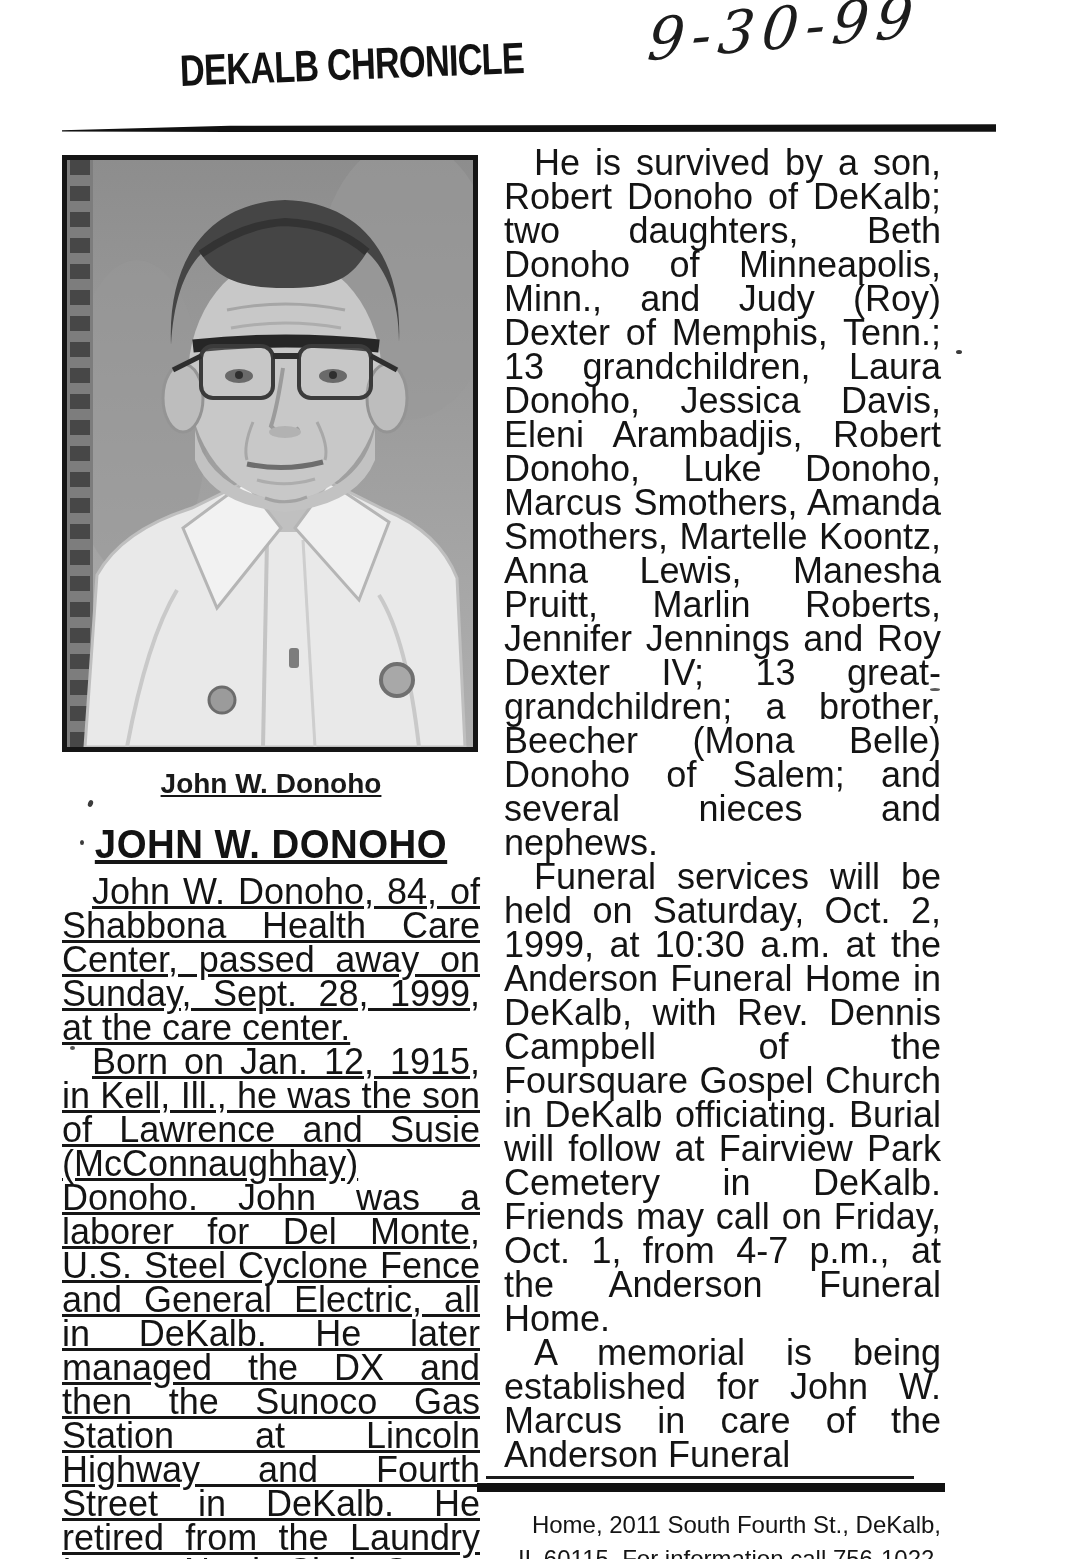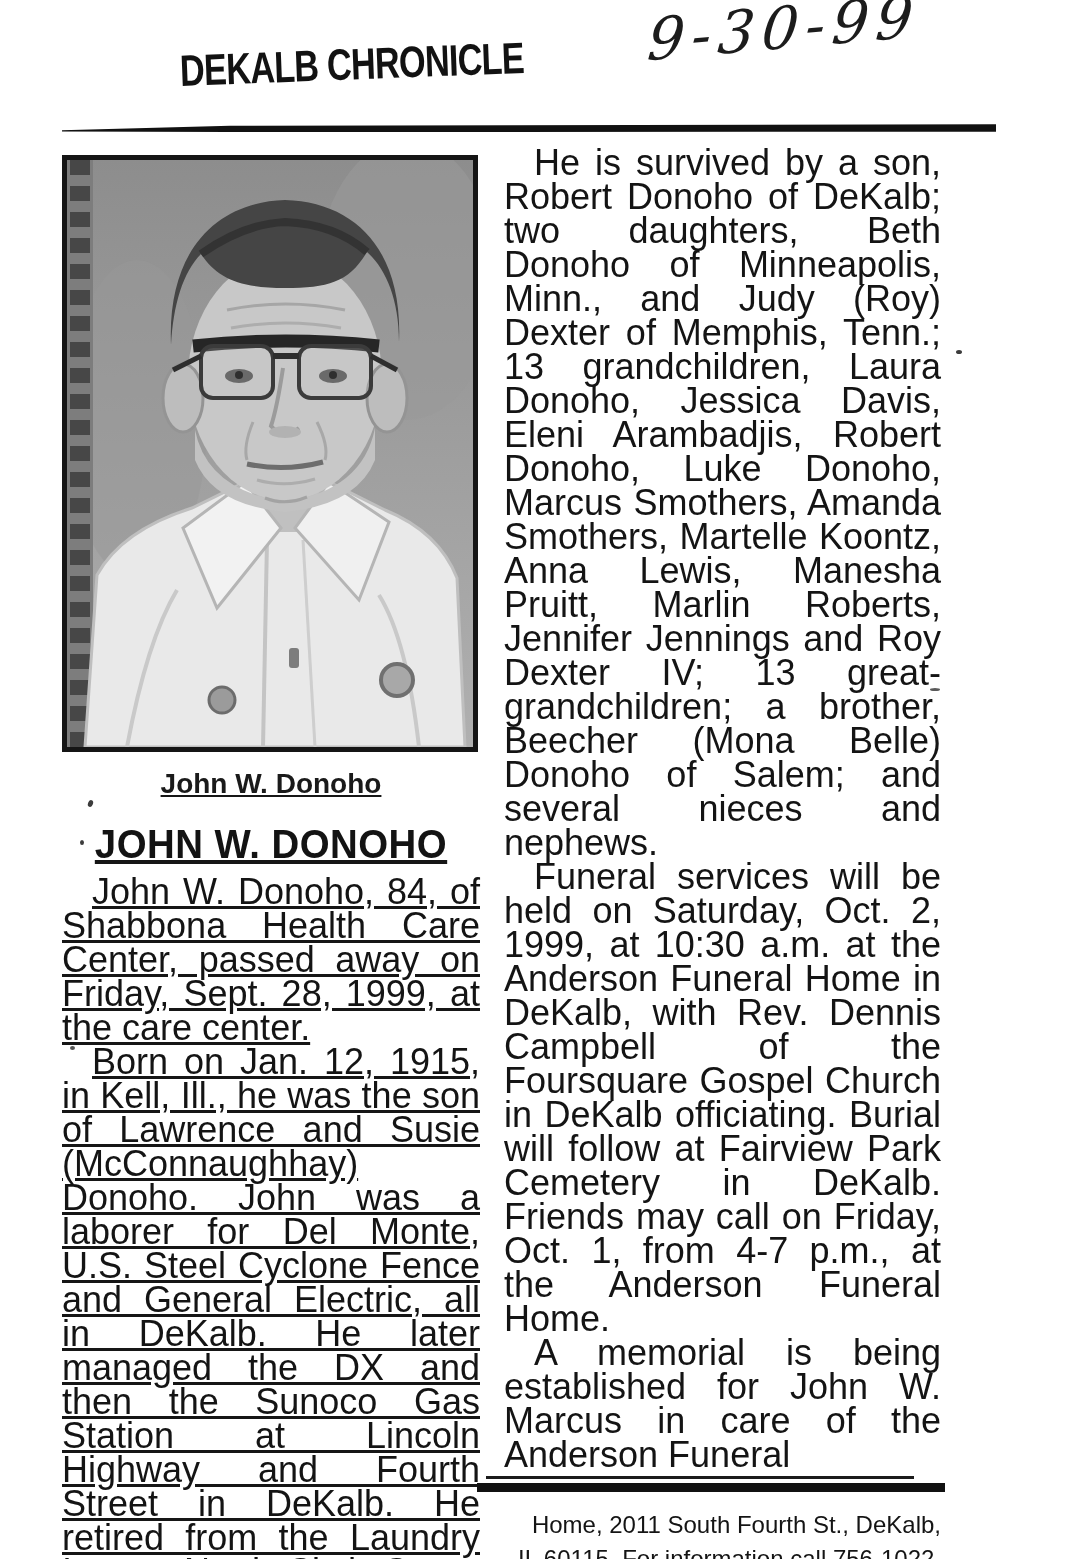--- a/index.html
+++ b/index.html
@@ -212,21 +212,21 @@
           <path d="M 198 338 Q 218 346 240 337" stroke="#a3a3a3" stroke-width="3" fill="none"></path>
         </g>
       </svg>
     </div>
 
     <div class="photo-caption">John W. Donoho</div>
 
     <div class="headline">JOHN W. DONOHO</div>
 
     <div class="body-text">
-      <p>John W. Donoho, 84, of Shabbona Health Care Center, passed away on Friday, Sept. 28, 1999, at the care center.</p>
+      <p>John W. Donoho, 84, of Shabbona Health Care Center, passed away on Sunday, Sept. 28, 1999, at the care center.</p>
       <p>Born on Jan. 12, 1915, in Kell, Ill., he was the son of Lawrence and Susie (McConnaughhay) Donoho. John was a laborer for Del Monte, U.S. Steel Cyclone Fence and General Electric, all in DeKalb. He later managed the DX and then the Sunoco Gas Station at Lincoln Highway and Fourth Street in DeKalb. He retired from the Laundry Inn on North Sixth Street in DeKalb. He attended the Foursquare Gospel Church in DeKalb and was a former member of the DeKalb Moose Lodge.</p>
     </div>
   </div>
 
   <div class="col-right body-text">
     <p>He is survived by a son, Robert Donoho of DeKalb; two daughters, Beth Donoho of Minneapolis, Minn., and Judy (Roy) Dexter of Memphis, Tenn.; 13 grandchildren, Laura Donoho, Jessica Davis, Eleni Arambadjis, Robert Donoho, Luke Donoho, Marcus Smothers, Amanda Smothers, Martelle Koontz, Anna Lewis, Manesha Pruitt, Marlin Roberts, Jennifer Jennings and Roy Dexter IV; 13 great-grandchildren; a brother, Beecher (Mona Belle) Donoho of Salem; and several nieces and nephews.</p>
     <p>Funeral services will be held on Saturday, Oct. 2, 1999, at 10:30 a.m. at the Anderson Funeral Home in DeKalb, with Rev. Dennis Campbell of the Foursquare Gospel Church in DeKalb officiating. Burial will follow at Fairview Park Cemetery in DeKalb. Friends may call on Friday, Oct. 1, from 4-7 p.m., at the Anderson Funeral Home.</p>
     <p>A memorial is being established for John W. Marcus in care of the Anderson Funeral</p>
 
     <div class="rule-thin"></div>

